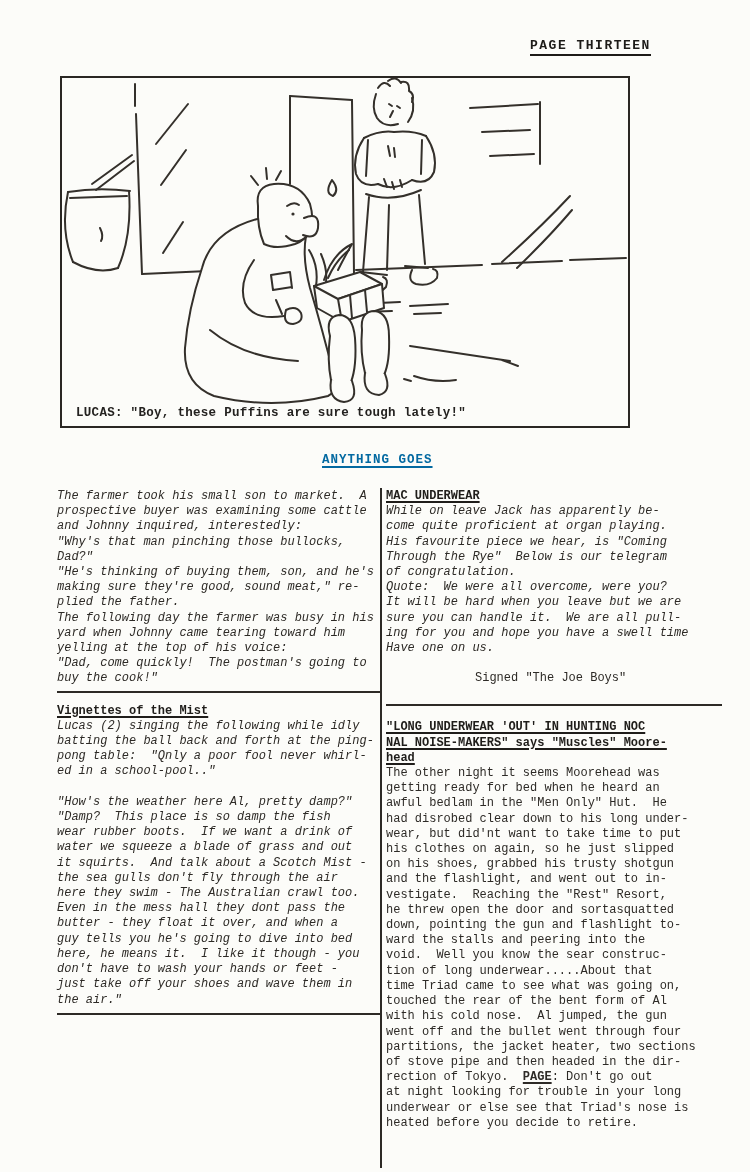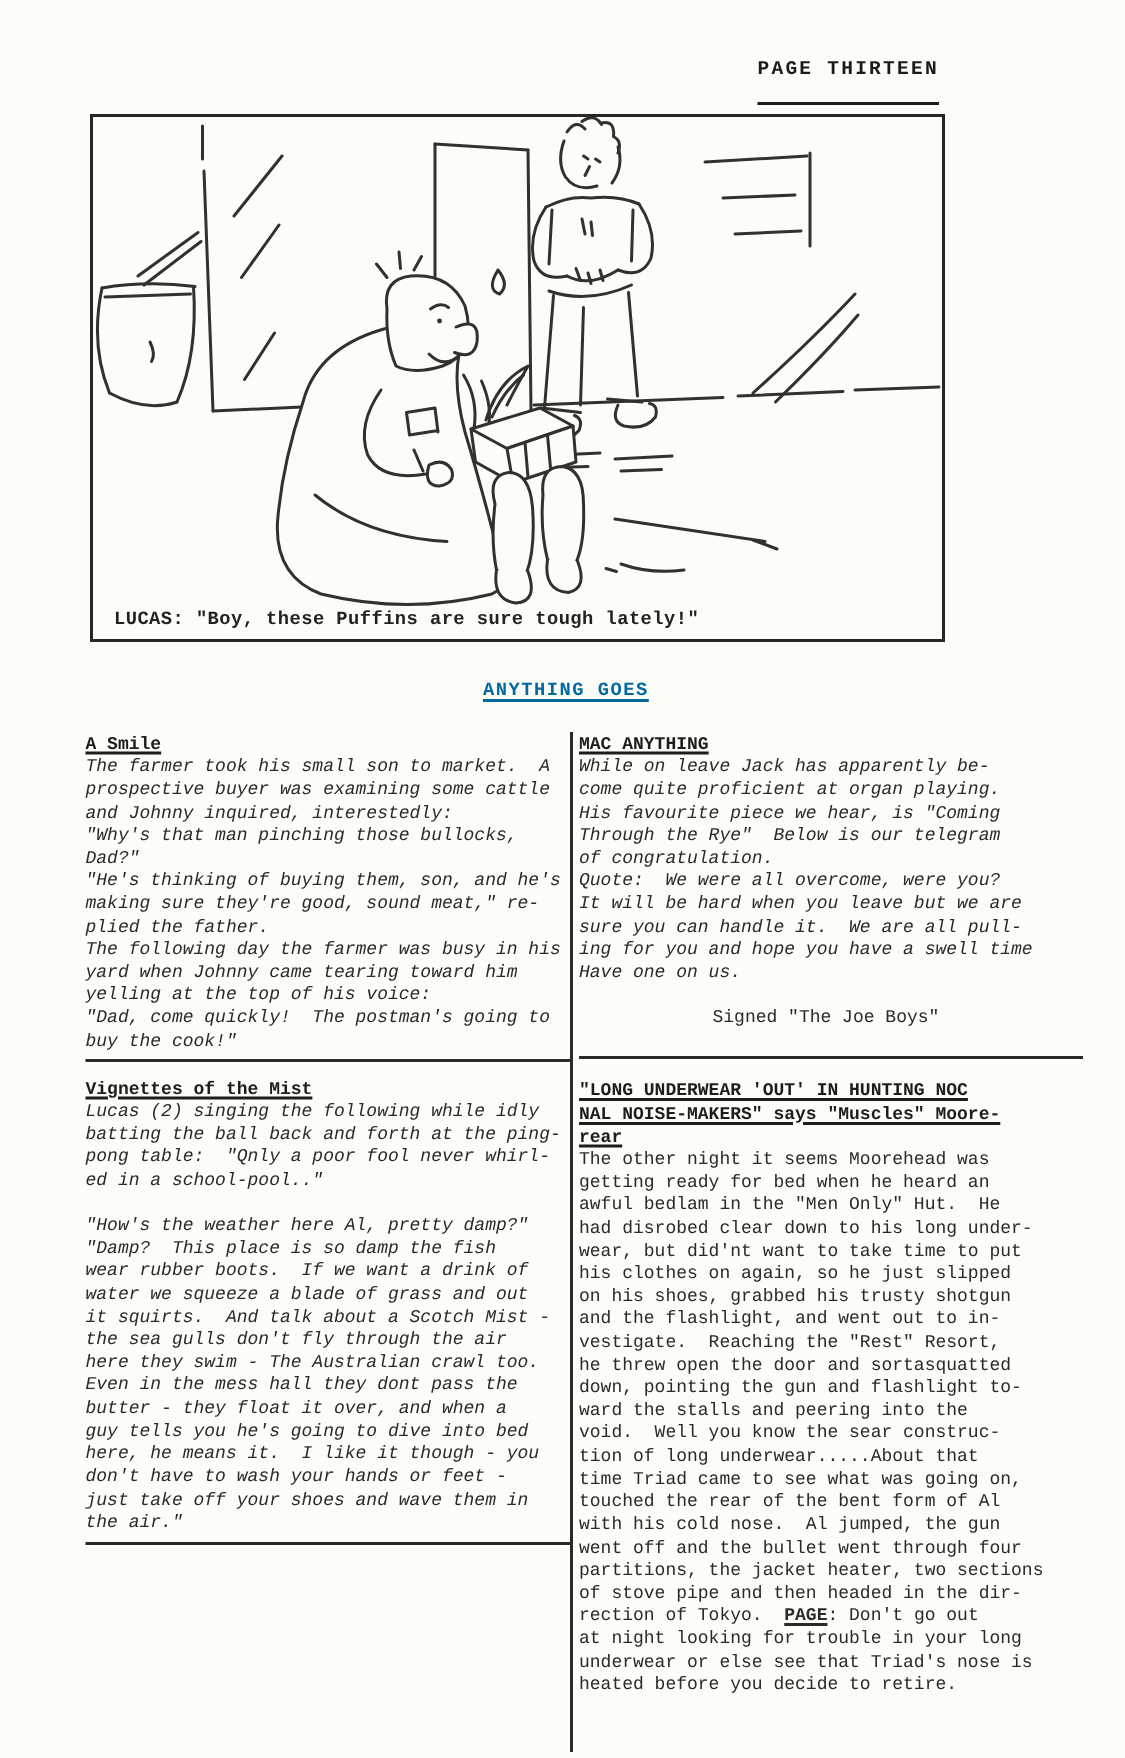--- a/index.html
+++ b/index.html
@@ -2,23 +2,23 @@
 <html><head>
 <meta charset="utf-8">
 <style>
   * { margin:0; padding:0; box-sizing:border-box; }
   body { background:#e8e8e4; font-family:"Liberation Mono","DejaVu Sans Mono",monospace; }
   .page {
     position:relative; width:750px; height:1172px; margin:0 auto;
     background:#fcfcf9; color:#2d2a26; overflow:hidden;
   }
   .page-header {
-    position:absolute; left:505px; top:38px;
+    position:absolute; left:530px; top:38px;
     font-size:13px; font-weight:bold; letter-spacing:1.5px; color:#1d1b18;
-    border-bottom:2px solid #1d1b18; padding-bottom:15px;
+    border-bottom:2px solid #1d1b18; padding-bottom:1px;
   }
   .cartoon-panel {
     position:absolute; left:60px; top:76px; width:570px; height:352px;
     border:2px solid #2a2723; background:#fcfcf9;
   }
   .cartoon-panel svg { position:absolute; left:0; top:0; }
   .cartoon-caption {
     position:absolute; left:14px; bottom:6px;
     font-size:12.5px; font-weight:bold; letter-spacing:.3px; color:#242220;
     white-space:pre;
@@ -168,21 +168,20 @@
       </g>
     </svg>
     <div class="cartoon-caption">LUCAS: "Boy, these Puffins are sure tough lately!"</div>
   </div>
 
   <div class="main-heading">ANYTHING GOES</div>
 
   <div class="col-divider"></div>
 
   <div class="col col-left">
-    <div class="sec-title">A Smile</div>
     <div class="sec-body">The farmer took his small son to market.  A
 prospective buyer was examining some cattle
 and Johnny inquired, interestedly:
 "Why's that man pinching those bullocks,
 Dad?"
 "He's thinking of buying them, son, and he's
 making sure they're good, sound meat," re-
 plied the father.
 The following day the farmer was busy in his
 yard when Johnny came tearing toward him
@@ -207,36 +206,36 @@
 butter - they float it over, and when a
 guy tells you he's going to dive into bed
 here, he means it.  I like it though - you
 don't have to wash your hands or feet -
 just take off your shoes and wave them in
 the air."</div>
     <hr class="rule rule-l2">
   </div>
 
   <div class="col col-right">
-    <div class="sec-title">MAC ANYTHING</div>
+    <div class="sec-title">MAC UNDERWEAR</div>
     <div class="sec-body">While on leave Jack has apparently be-
 come quite proficient at organ playing.
 His favourite piece we hear, is "Coming
 Through the Rye"  Below is our telegram
 of congratulation.
 Quote:  We were all overcome, were you?
 It will be hard when you leave but we are
 sure you can handle it.  We are all pull-
 ing for you and hope you have a swell time
 Have one on us.</div>
     <div class="signature">Signed "The Joe Boys"</div>
     <hr class="rule rule-r1">
     <div class="headline-line">"LONG UNDERWEAR 'OUT' IN HUNTING NOC</div>
     <div class="headline-line">NAL NOISE-MAKERS" says "Muscles" Moore-</div>
-    <div class="headline-line">rear</div>
+    <div class="headline-line">head</div>
     <div class="story-body"><span>The other night it seems Moorehead was
 getting ready for bed when he heard an
 awful bedlam in the "Men Only" Hut.  He
 had disrobed clear down to his long under-
 wear, but did'nt want to take time to put
 his clothes on again, so he just slipped
 on his shoes, grabbed his trusty shotgun
 and the flashlight, and went out to in-
 vestigate.  Reaching the "Rest" Resort,
 he threw open the door and sortasquatted

